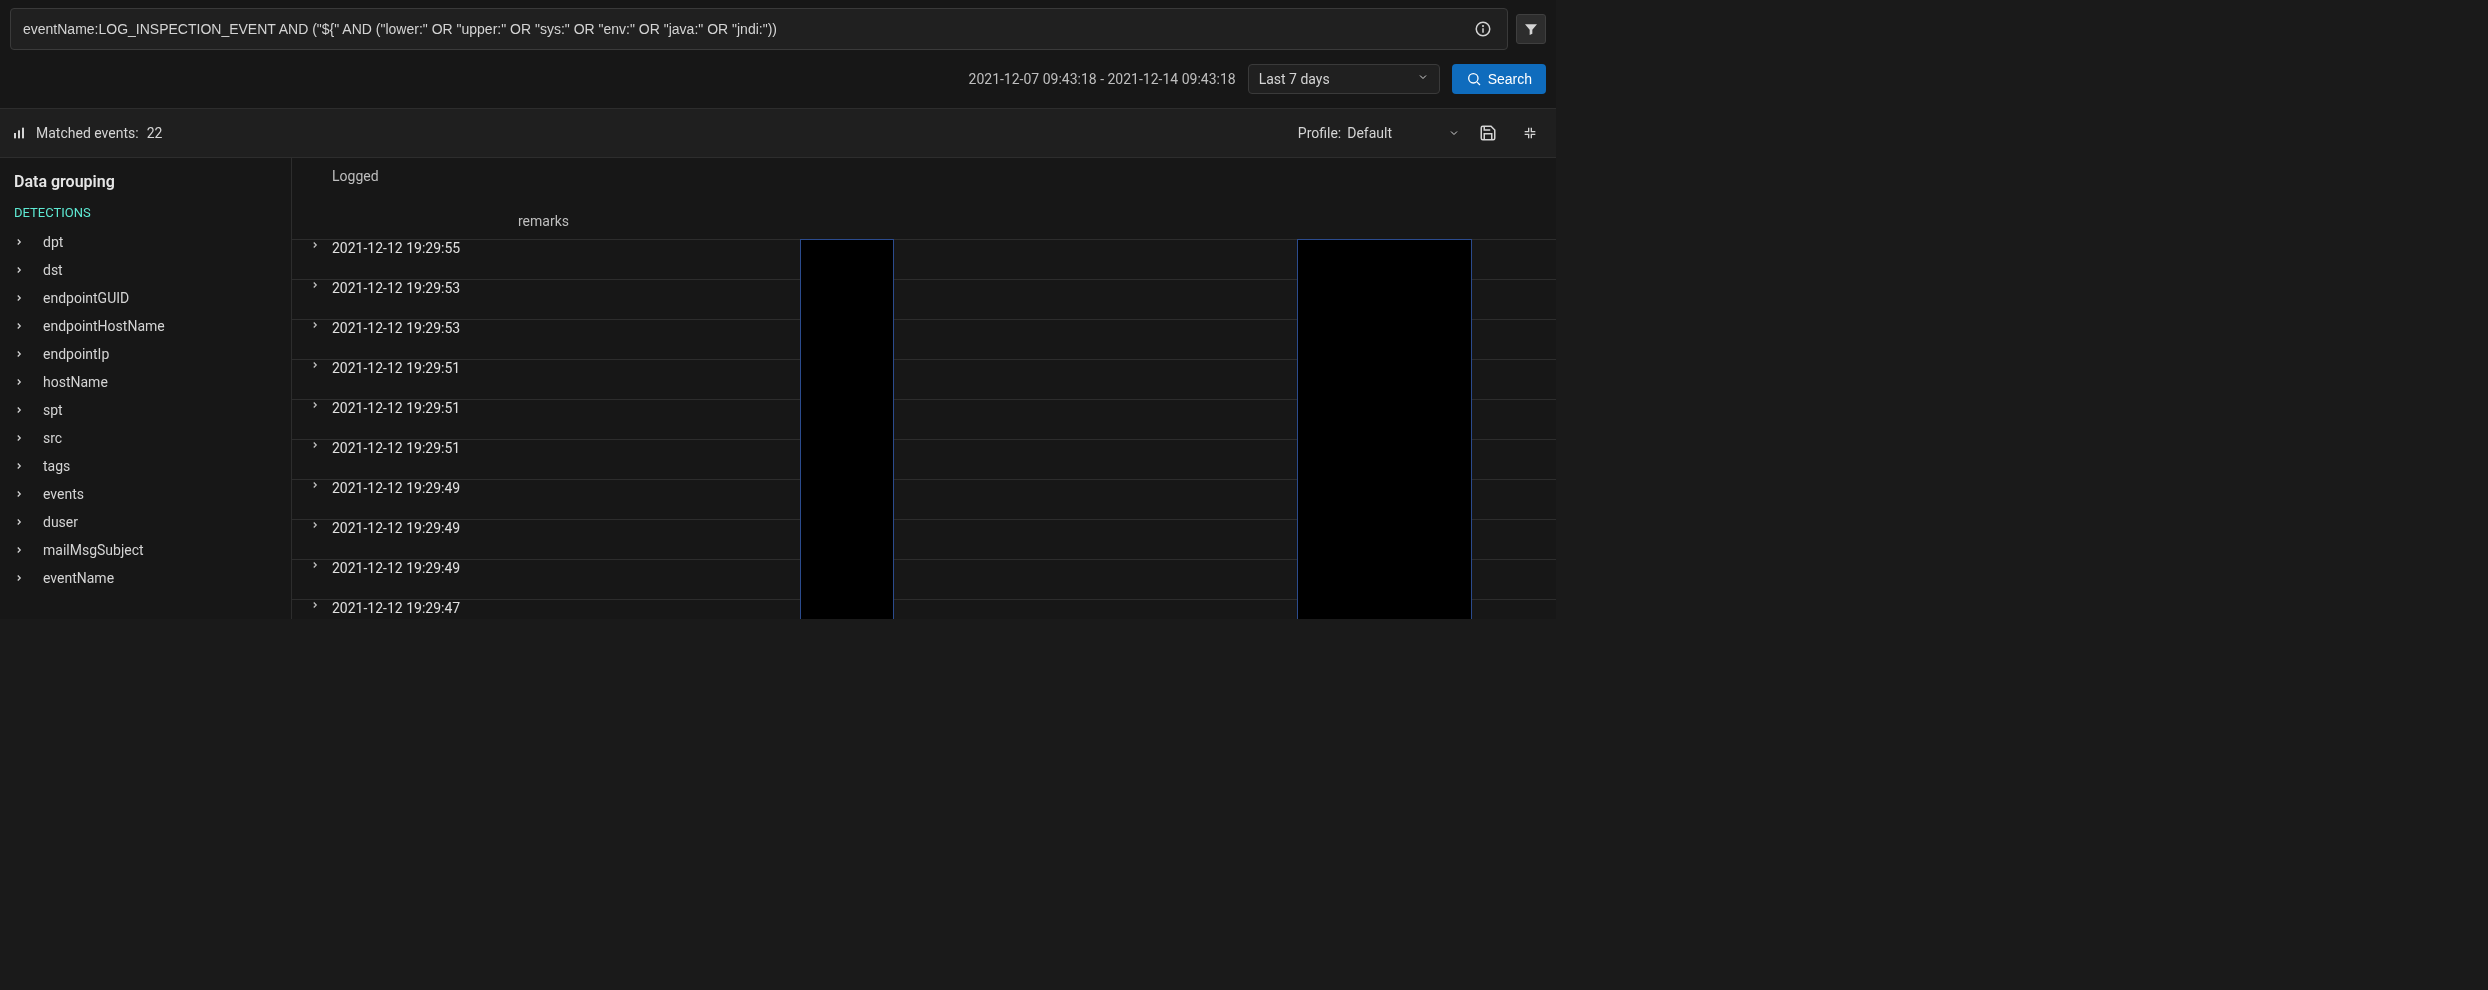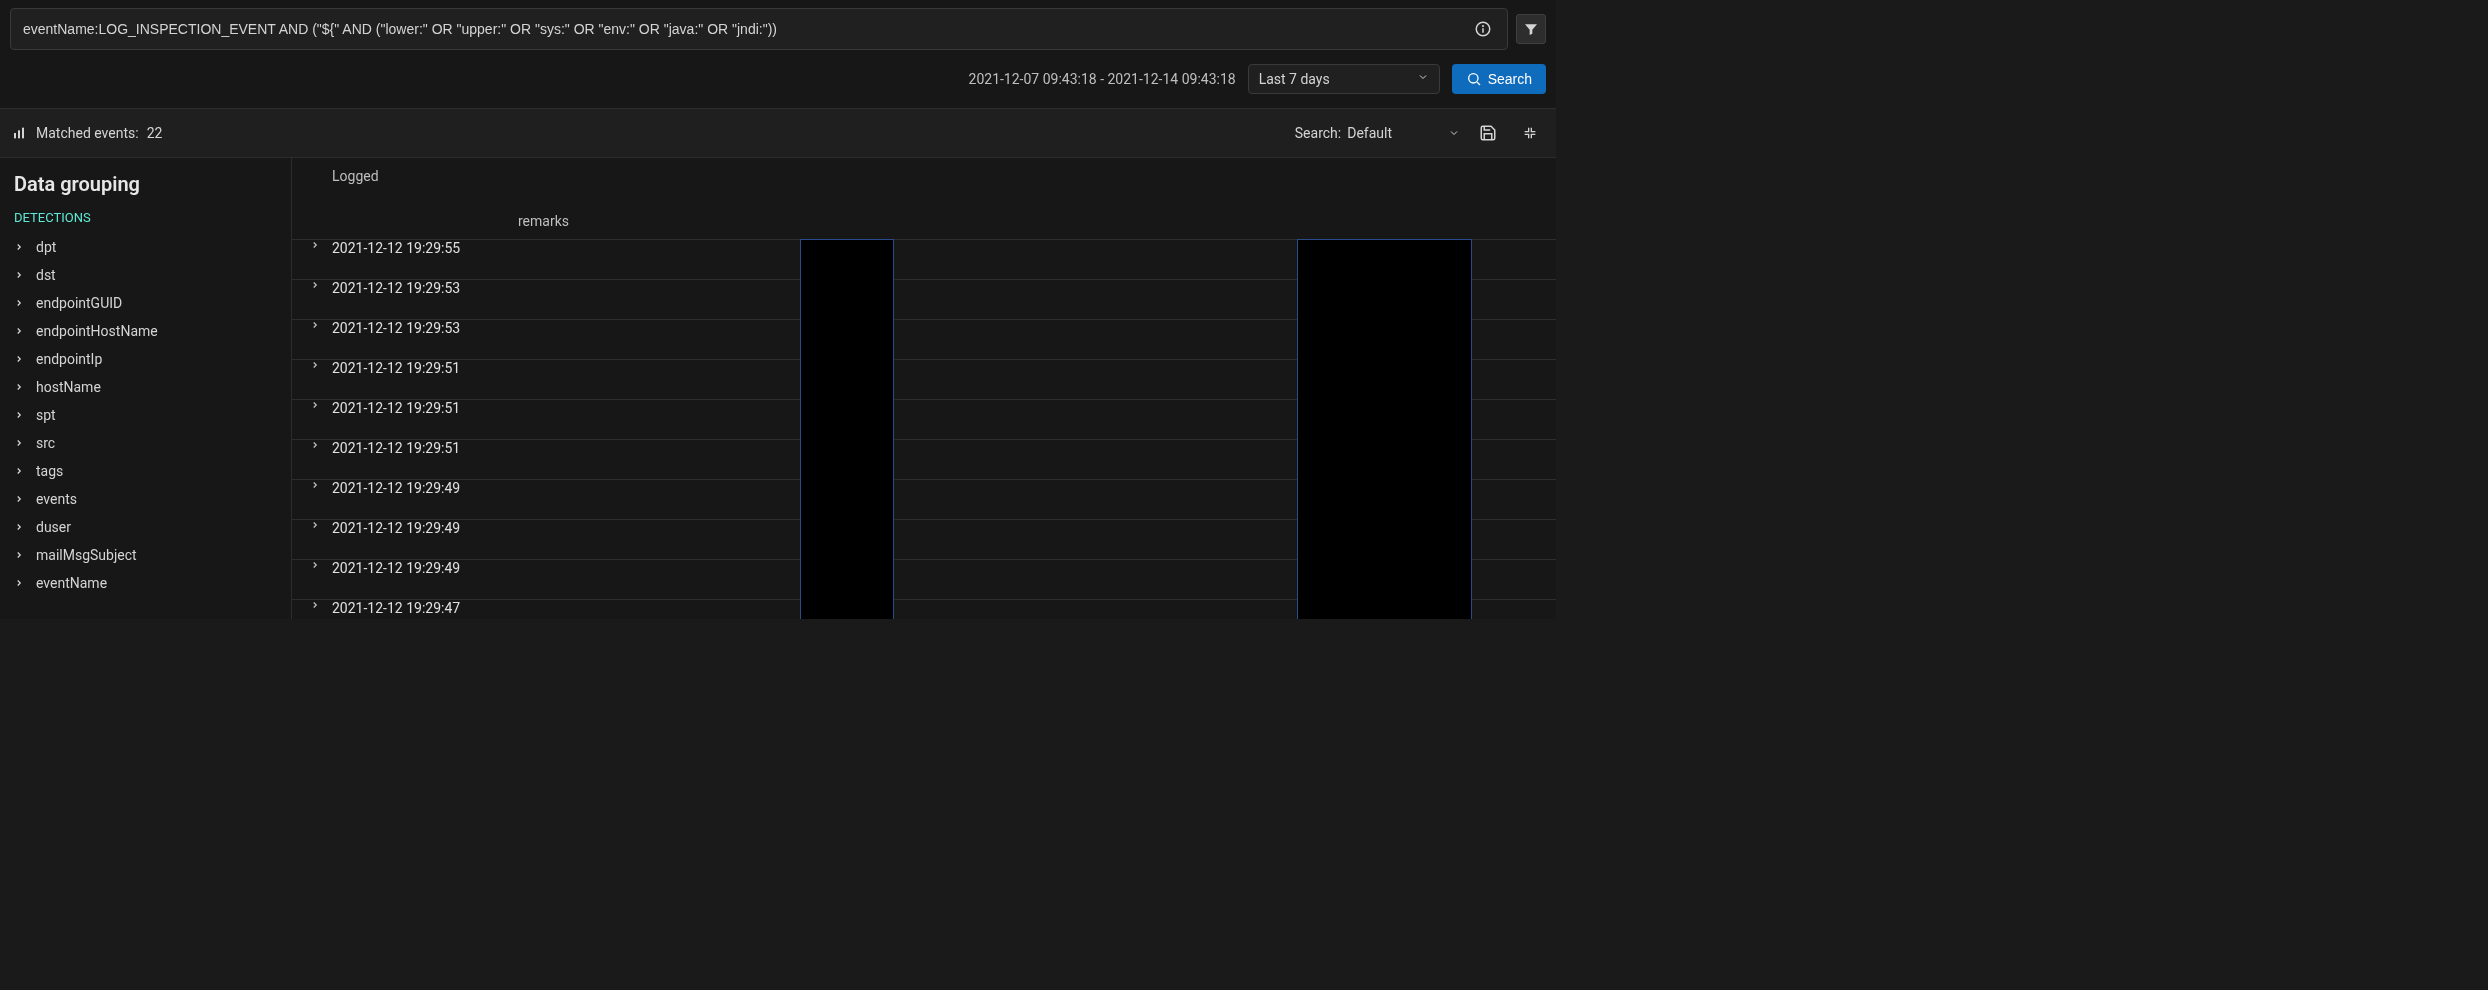--- a/index.html
+++ b/index.html
@@ -102,33 +102,33 @@
   min-height:0;
 }
 .sidebar {
   width: 292px;
   border-right: 1px solid #2d2d2d;
   padding: 14px 14px;
   box-sizing: border-box;
 }
 .sidebar h3 {
   margin: 0 0 14px 0;
-  font-size: 20px;
+  font-size: 16px;
   font-weight: 600;
   color: #e6e6e6;
 }
 .detections-label {
   color: #5eead4;
   font-size: 13px;
   margin-bottom: 8px;
 }
 .facet {
   display:flex;
   align-items:center;
-  gap: 12px;
+  gap: 19px;
   padding: 6px 0;
   color: #d4d4d4;
 }
 .chevron-r { width:10px; display:inline-block; color:#d4d4d4; }
 
 .table {
   flex:1;
   overflow:hidden;
   position:relative;
 }
@@ -222,21 +222,21 @@
       <svg width="16" height="16" viewBox="0 0 24 24" fill="currentColor">
           <rect x="3" y="12" width="3" height="8"></rect>
           <rect x="9" y="8" width="3" height="12"></rect>
           <rect x="15" y="4" width="3" height="16"></rect>
         </svg>
       <span>Matched events:</span>
       <span>22</span>
     </div>
     <div class="profile-area">
       <span class="profile-select">
-        <span>Search:</span>
+        <span>Profile:</span>
         <span>Default</span>
         <svg style="margin-left:50px" width="12" height="12" viewBox="0 0 24 24" fill="none" stroke="currentColor" stroke-width="2">
             <polyline points="6 9 12 15 18 9"></polyline>
           </svg>
       </span>
       <span class="icon-btn">
         <svg width="18" height="18" viewBox="0 0 24 24" fill="none" stroke="currentColor" stroke-width="2">
             <path d="M19 21H5a2 2 0 0 1-2-2V5a2 2 0 0 1 2-2h11l5 5v11a2 2 0 0 1-2 2z"></path>
             <polyline points="17 21 17 13 7 13 7 21"></polyline>
             <polyline points="7 3 7 8 15 8"></polyline>

